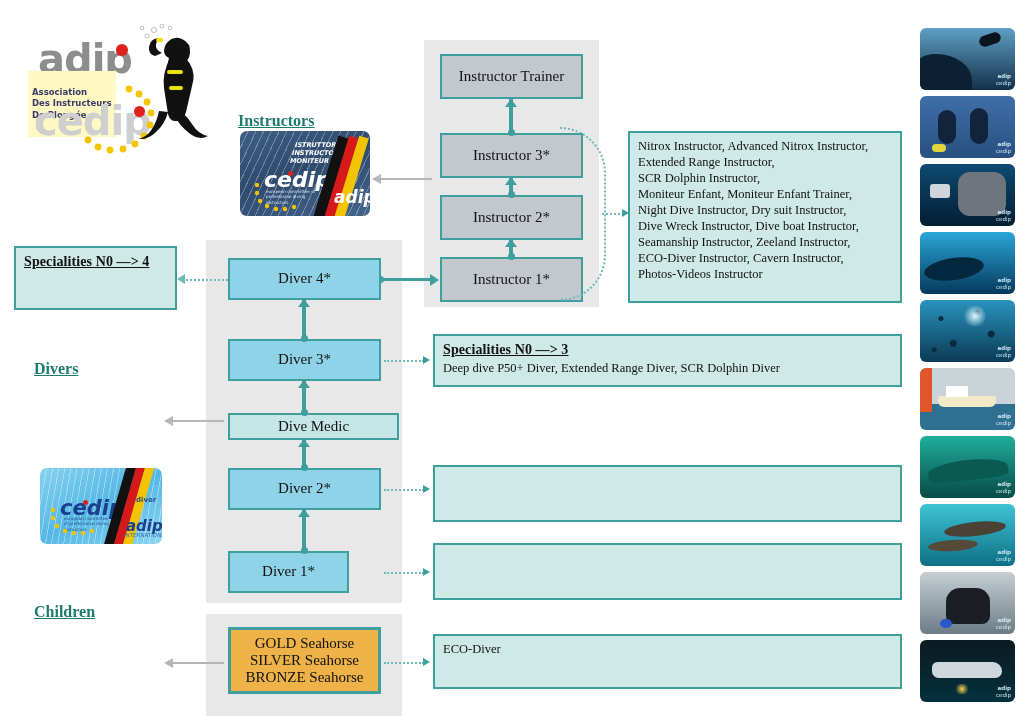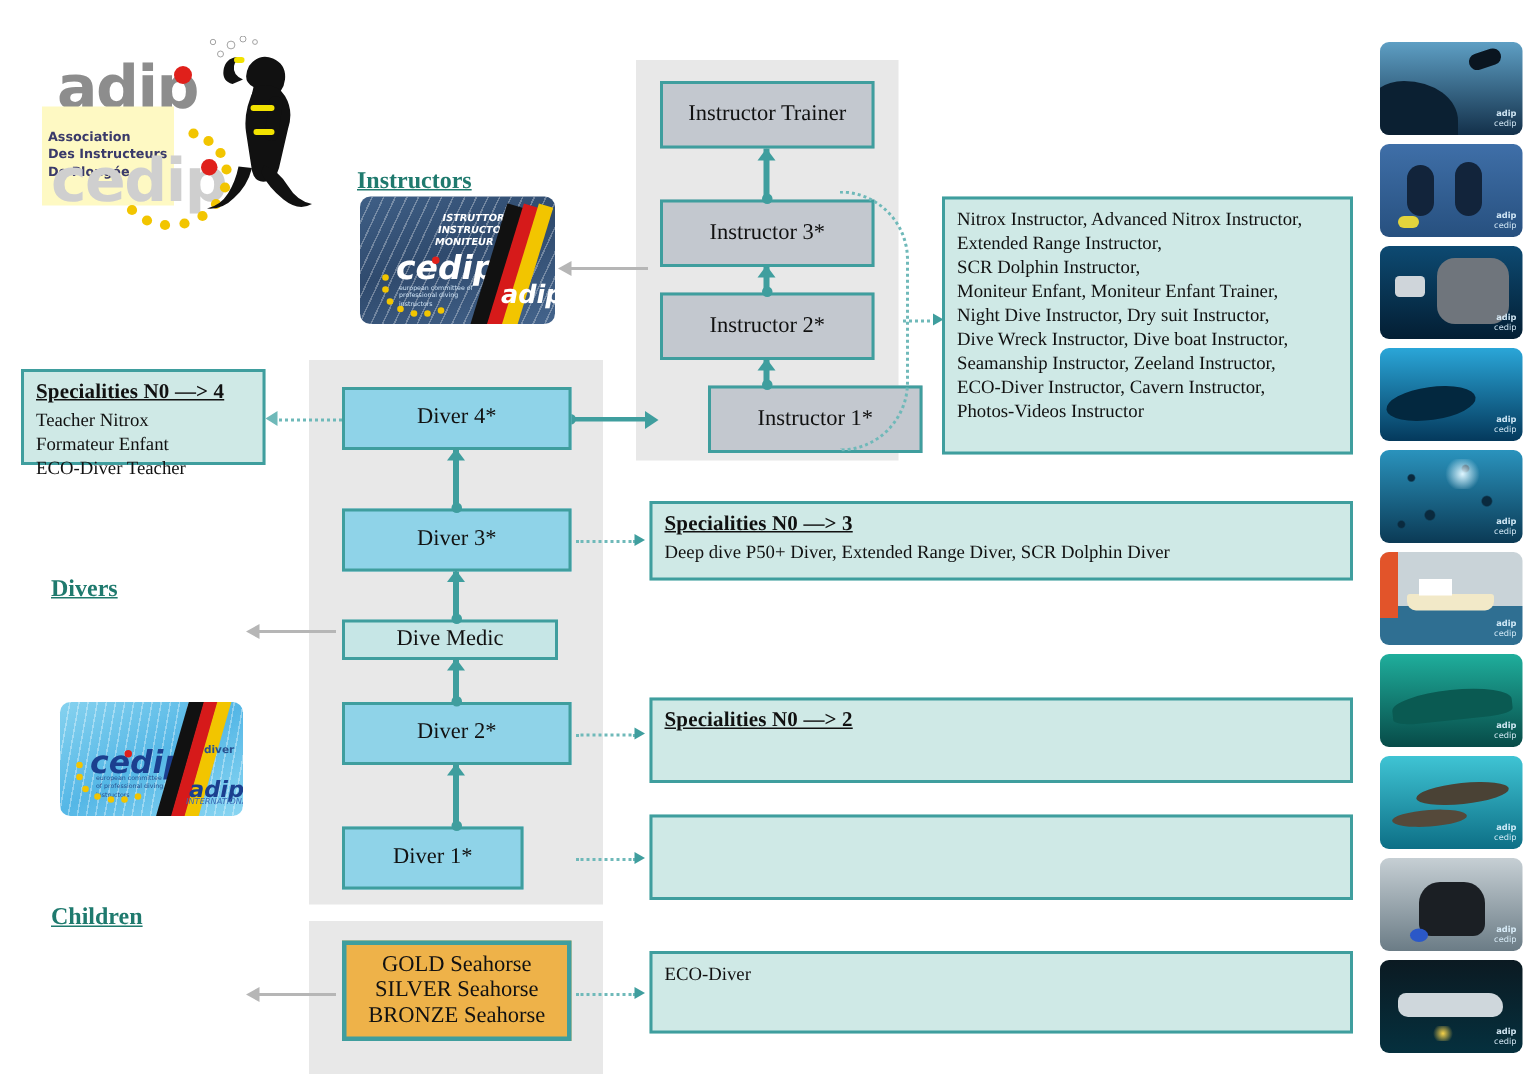--- a/index.html
+++ b/index.html
@@ -176,21 +176,21 @@
         <circle cx="22" cy="4" r="1.8"></circle>
     </g>
   </svg>
 </div>
 
 <div class="abs panel" style="left:424px;top:40px;width:175px;height:267px;"></div>
 <div class="abs panel" style="left:206px;top:240px;width:196px;height:363px;"></div>
 <div class="abs panel" style="left:206px;top:614px;width:196px;height:102px;"></div>
 
 <div class="abs section-label" style="left:238px;top:112px;">Instructors</div>
-<div class="abs section-label" style="left:34px;top:384px;">Divers</div>
+<div class="abs section-label" style="left:34px;top:360px;">Divers</div>
 <div class="abs section-label" style="left:34px;top:603px;">Children</div>
 
 <div class="abs card card-instr" style="left:240px;top:131px;width:130px;height:85px;">
   <div class="abs" style="inset:0;opacity:.30;background:repeating-linear-gradient(115deg,#ffffff 0 1px,transparent 1px 7px);"></div>
   <div class="abs tiny" style="left:55px;top:10px;color:#fff;font-weight:bold;font-style:italic;font-size:6.5px;">ISTRUTTORE</div>
   <div class="abs tiny" style="left:52px;top:18px;color:#fff;font-weight:bold;font-style:italic;font-size:6.5px;">INSTRUCTOR</div>
   <div class="abs tiny" style="left:50px;top:26px;color:#fff;font-weight:bold;font-style:italic;font-size:6.5px;">MONITEUR</div>
   <div class="abs cedip-word" style="left:24px;top:36px;font-size:22px;color:#ffffff;">cedip</div>
   <div class="abs" style="left:48px;top:40px;width:5px;height:5px;border-radius:50%;background:#e0201b;"></div>
   <div class="abs tiny" style="left:26px;top:58px;width:52px;color:#cfe4f6;">european committee of professional diving instructors</div>
@@ -238,21 +238,21 @@
 <div class="abs arrow-h-gray" style="left:380px;top:178px;width:52px;"></div>
 <div class="abs tri-left-gray" style="left:372px;top:174px;"></div>
 <div class="abs arrow-h-gray" style="left:172px;top:420px;width:52px;"></div>
 <div class="abs tri-left-gray" style="left:164px;top:416px;"></div>
 <div class="abs arrow-h-gray" style="left:172px;top:662px;width:52px;"></div>
 <div class="abs tri-left-gray" style="left:164px;top:658px;"></div>
 
 <div class="abs node node-gray" style="left:440px;top:54px;width:143px;height:45px;">Instructor Trainer</div>
 <div class="abs node node-gray" style="left:440px;top:133px;width:143px;height:45px;">Instructor 3*</div>
 <div class="abs node node-gray" style="left:440px;top:195px;width:143px;height:45px;">Instructor 2*</div>
-<div class="abs node node-gray" style="left:440px;top:257px;width:143px;height:45px;margin-left:32px;">Instructor 1*</div>
+<div class="abs node node-gray" style="left:440px;top:257px;width:143px;height:45px;">Instructor 1*</div>
 
 <div class="abs arrow-v" style="left:509px;top:99px;width:4px;height:34px;"></div>
 <div class="abs tri-up" style="left:505px;top:99px;"></div>
 <div class="abs dot" style="left:507.5px;top:129px;"></div>
 
 <div class="abs arrow-v" style="left:509px;top:178px;width:4px;height:17px;"></div>
 <div class="abs tri-up" style="left:505px;top:177px;"></div>
 <div class="abs dot" style="left:507.5px;top:191px;"></div>
 
 <div class="abs arrow-v" style="left:509px;top:240px;width:4px;height:17px;"></div>
@@ -274,21 +274,21 @@
 Moniteur Enfant, Moniteur Enfant Trainer,
 Night Dive Instructor, Dry suit Instructor,
 Dive Wreck Instructor, Dive boat Instructor,
 Seamanship Instructor, Zeeland Instructor,
 ECO-Diver Instructor, Cavern Instructor,
 Photos-Videos Instructor</span>
 </div>
 
 <div class="abs node node-blue" style="left:228px;top:258px;width:153px;height:42px;">Diver 4*</div>
 <div class="abs node node-blue" style="left:228px;top:339px;width:153px;height:42px;">Diver 3*</div>
-<div class="abs node node-pale" style="left:228px;top:413px;width:144px;height:27px;">Dive Medic</div>
+<div class="abs node node-pale" style="left:228px;top:413px;width:171px;height:27px;">Dive Medic</div>
 <div class="abs node node-blue" style="left:228px;top:468px;width:153px;height:42px;">Diver 2*</div>
 <div class="abs node node-blue" style="left:228px;top:551px;width:121px;height:42px;">Diver 1*</div>
 
 <div class="abs arrow-v" style="left:302px;top:300px;width:4px;height:39px;"></div>
 <div class="abs tri-up" style="left:298px;top:299px;"></div>
 <div class="abs dot" style="left:300.5px;top:335px;"></div>
 
 <div class="abs arrow-v" style="left:302px;top:381px;width:4px;height:32px;"></div>
 <div class="abs tri-up" style="left:298px;top:380px;"></div>
 <div class="abs dot" style="left:300.5px;top:409px;"></div>
@@ -296,36 +296,32 @@
 <div class="abs arrow-v" style="left:302px;top:440px;width:4px;height:28px;"></div>
 <div class="abs tri-up" style="left:298px;top:439px;"></div>
 <div class="abs dot" style="left:300.5px;top:464px;"></div>
 
 <div class="abs arrow-v" style="left:302px;top:510px;width:4px;height:41px;"></div>
 <div class="abs tri-up" style="left:298px;top:509px;"></div>
 <div class="abs dot" style="left:300.5px;top:547px;"></div>
 
 <div class="abs spec" style="left:14px;top:246px;width:163px;height:64px;">
   <span class="spec-title">Specialities N0 —&gt; 4</span>
-  <span class="spec-body">Teacher Nitrox
-Formateur Enfant
-ECO-Diver Teacher</span>
 </div>
 <div class="abs dotted-h" style="left:186px;top:279px;width:42px;"></div>
 <div class="abs" style="left:177px;top:274px;width:0;height:0;border-top:5px solid transparent;border-bottom:5px solid transparent;border-right:8px solid #6fb9b9;"></div>
 
 <div class="abs spec" style="left:433px;top:334px;width:469px;height:53px;">
   <span class="spec-title">Specialities N0 —&gt; 3</span>
   <span class="spec-body">Deep dive P50+ Diver, Extended Range Diver, SCR Dolphin Diver</span>
 </div>
 <div class="abs dotted-h" style="left:384px;top:360px;width:40px;"></div>
 <div class="abs tri-right-sm" style="left:423px;top:356px;"></div>
 
 <div class="abs spec" style="left:433px;top:465px;width:469px;height:57px;">
-  <span class="spec-title">Specialities N0 —&gt; 2</span>
 </div>
 <div class="abs dotted-h" style="left:384px;top:489px;width:40px;"></div>
 <div class="abs tri-right-sm" style="left:423px;top:485px;"></div>
 
 <div class="abs spec" style="left:433px;top:543px;width:469px;height:57px;">
 </div>
 <div class="abs dotted-h" style="left:384px;top:572px;width:40px;"></div>
 <div class="abs tri-right-sm" style="left:423px;top:568px;"></div>
 
 <div class="abs spec" style="left:433px;top:634px;width:469px;height:55px;">

